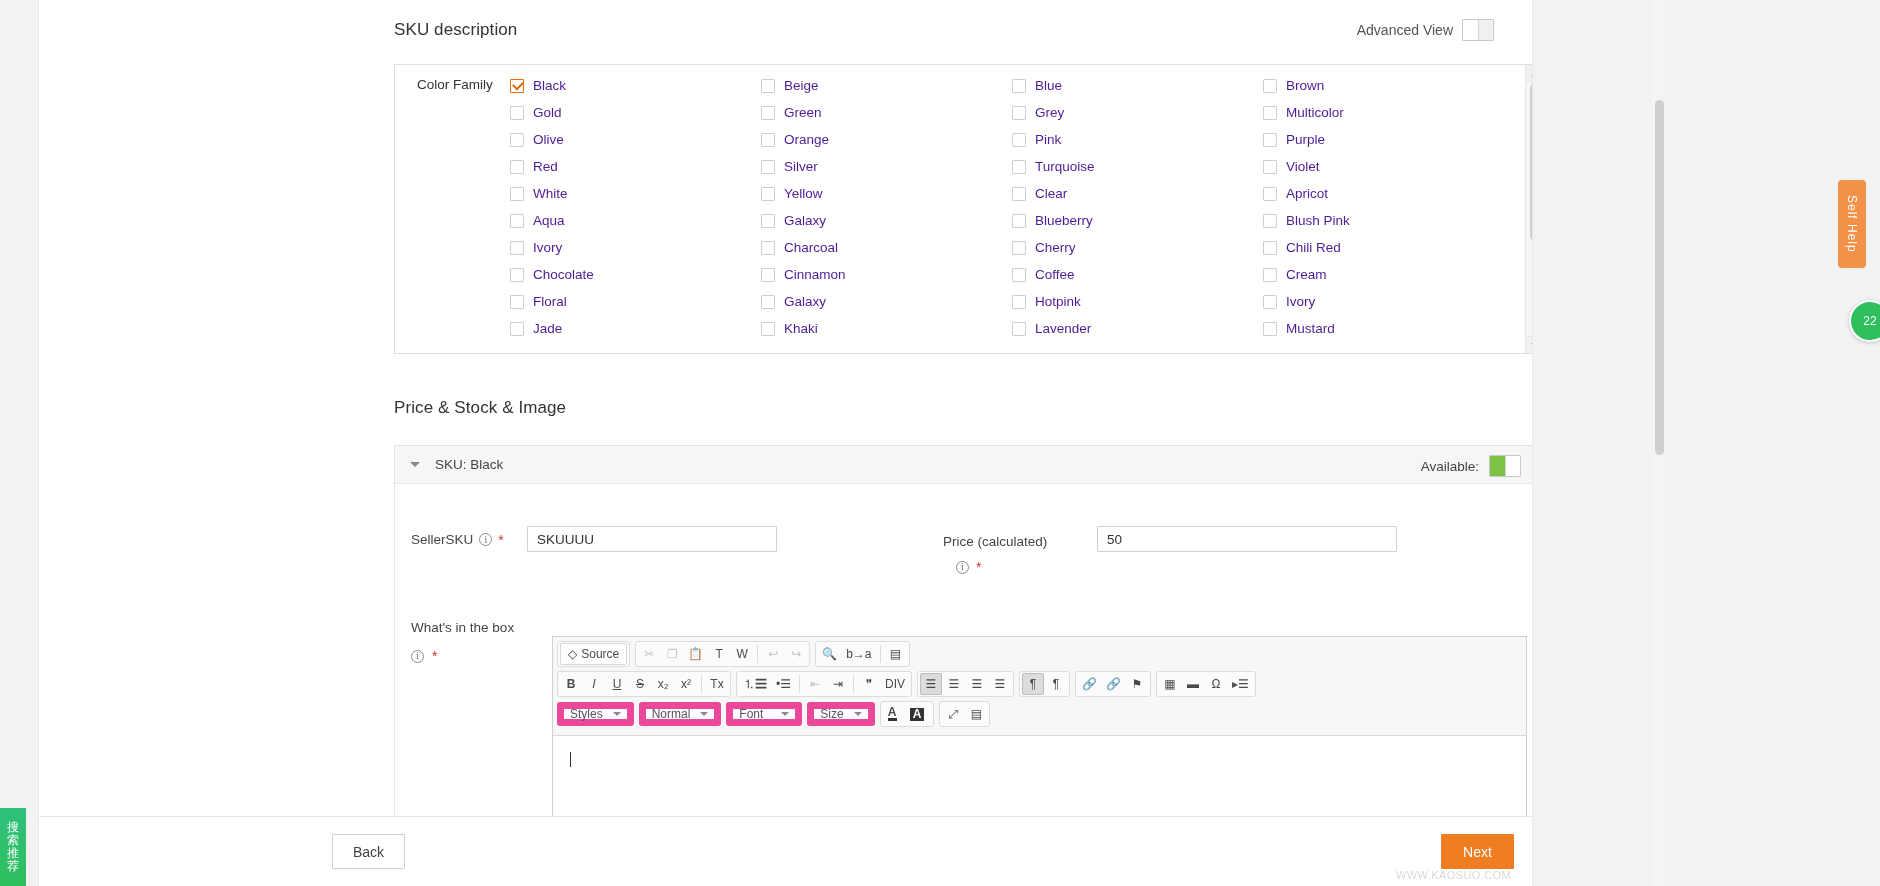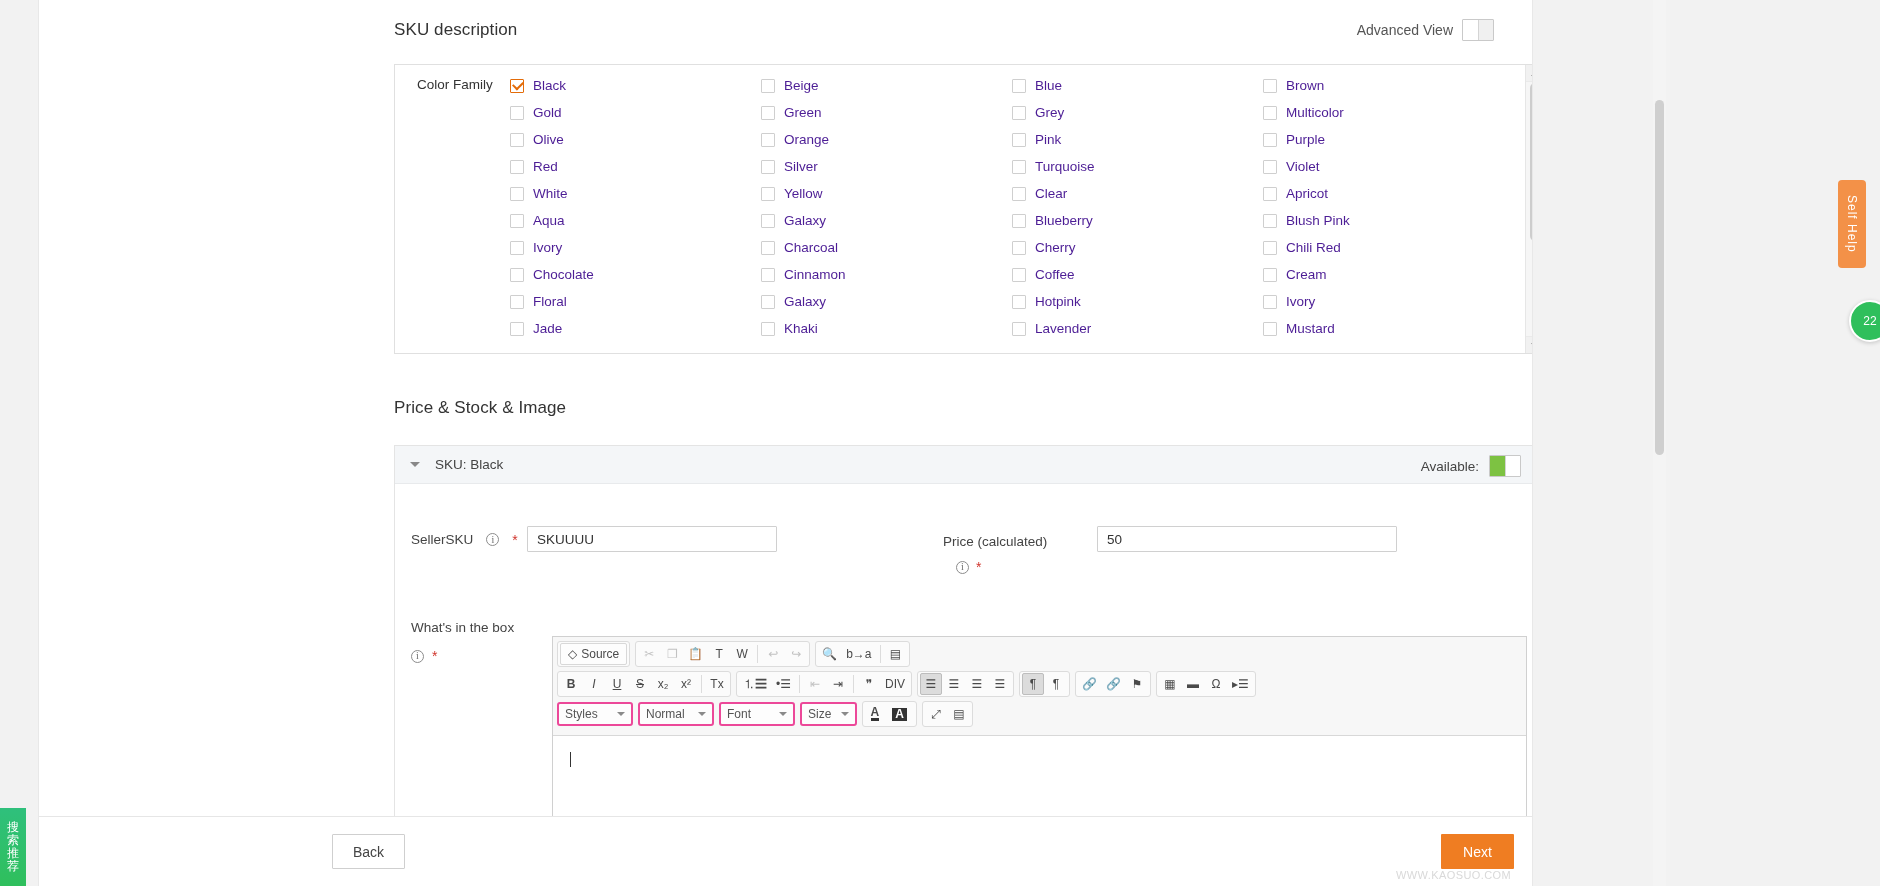--- a/index.html
+++ b/index.html
@@ -121,21 +121,21 @@
   .caret {
     margin-left:15px; width:0; height:0;
     border-left:5px solid transparent; border-right:5px solid transparent;
     border-top:5px solid #888; cursor:pointer;
   }
   .sku-card-title { margin-left:15px; font-size:13.5px; color:#444; }
   .avail-wrap { position:absolute; right:22px; top:9px; display:flex; align-items:center; gap:10px; }
   .avail-label { font-size:13.5px; color:#444; }
 
   .form-row { position:absolute; }
-  .fld-label { font-size:13.5px; color:#444; display:flex; align-items:center; gap:13px; }
+  .fld-label { font-size:13.5px; color:#444; display:flex; align-items:center; gap:6px; }
   .info-i {
     width:13px; height:13px; border:1px solid #8c8c8c; border-radius:50%;
     display:inline-flex; align-items:center; justify-content:center;
     font-size:10px; color:#6b6b6b; font-family:"Liberation Serif", serif; line-height:1;
   }
   .req { color:#d0342c; font-size:14px; line-height:1; }
   .txt-input {
     height:26px; border:1px solid #d0d0d0; background:#fff;
     font-size:13.5px; color:#333; padding:0 9px; outline:none; border-radius:1px;
     font-family:"Liberation Sans", sans-serif;
@@ -156,21 +156,21 @@
     display:flex; align-items:center; justify-content:center;
     font-size:12px; color:#4a4a4a; border:1px solid transparent; border-radius:2px;
     cursor:pointer; white-space:nowrap;
   }
   .tb-btn.labeled { padding:0 7px; gap:4px; font-size:12px; }
   .tb-btn.boxed { border:1px solid #d8d8d8; background:#fdfdfd; }
   .tb-btn.active { background:#dcdcdc; border:1px solid #bdbdbd; }
   .tb-btn.dis { color:#c2c2c2; }
   .tb-sep { width:1px; height:18px; background:#dcdcdc; margin:0 3px; }
   .tb-select {
-    height:24px; min-width:76px; border:2px solid #ec4899; background:#fdfdfd;
+    height:24px; min-width:76px; border:7px solid #ec4899; background:#fdfdfd;
     border-radius:3px; display:flex; align-items:center; justify-content:space-between;
     padding:0 6px; font-size:12px; color:#555; cursor:pointer; gap:10px;
   }
   .tb-select .cv { width:0;height:0;border-left:4px solid transparent;border-right:4px solid transparent;border-top:4px solid #8a8a8a; }
   .editor-body {
     position:absolute; left:0; right:0; bottom:0; top:98px;
     background:#fff; border-top:1px solid #d8d8d8;
   }
   .caret-bar {
     position:absolute; left:17px; top:16px; width:1px; height:15px; background:#333;

